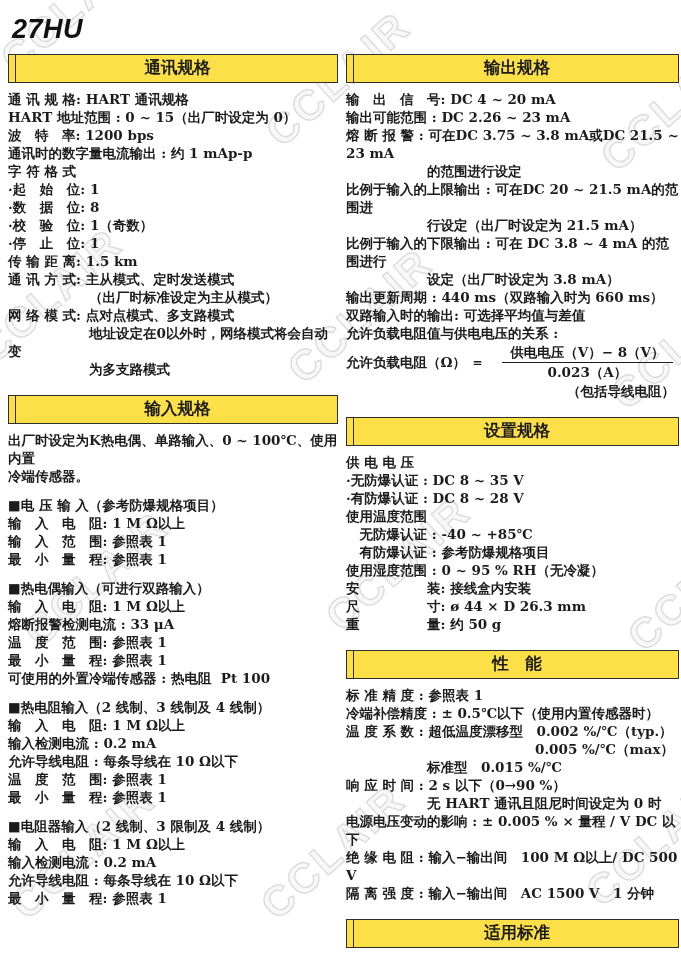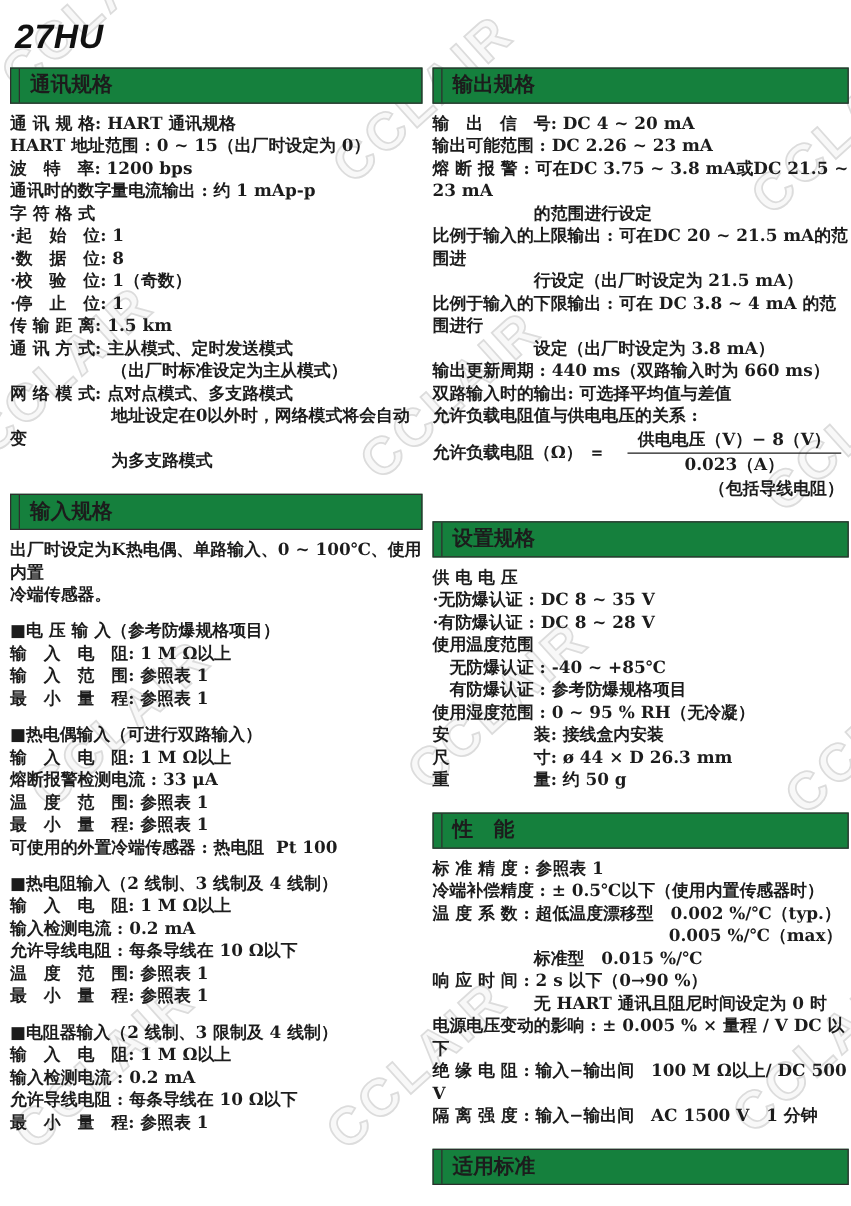--- a/index.html
+++ b/index.html
@@ -29,24 +29,25 @@
     font-family:"Liberation Sans","DejaVu Sans",sans-serif;
     font-weight:bold; font-size:27px; letter-spacing:0.5px; color:#111;
   }
   .cols { display:flex; gap:8px; padding:6px 4px 0 8px; box-sizing:border-box; }
   .col { flex:0 0 auto; }
   .col-left  { width:330px; }
   .col-right { width:333px; }
   .spec { margin-bottom:17px; }
   .sec-title {
     position:relative; margin:0 0 7px 0;
-    border:1px solid #2e2e2e; background:#15803d;
+    border:1px solid #2e2e2e; background:#fde047;
     font-size:16.5px; font-weight:bold;
     padding:2px 6px 3px 15px;
     font-family:Liberation Sans, sans-serif;
+    text-align:center;
   }
   .sec-title::before {
     content:""; position:absolute; left:6px; top:0; bottom:0;
     width:1px; background:#2e2e2e;
   }
   .sec-body { }
   .line { font-size:13.5px; line-height:18px; min-height:18px; white-space:pre-wrap; }
   .blank { min-height:11px; }
   .align-right { text-align:right; padding-right:4px; }
   .formula-line { display:flex; align-items:center; font-size:13.5px; line-height:17px; margin:2px 0 1px 0;gap:12px; }

